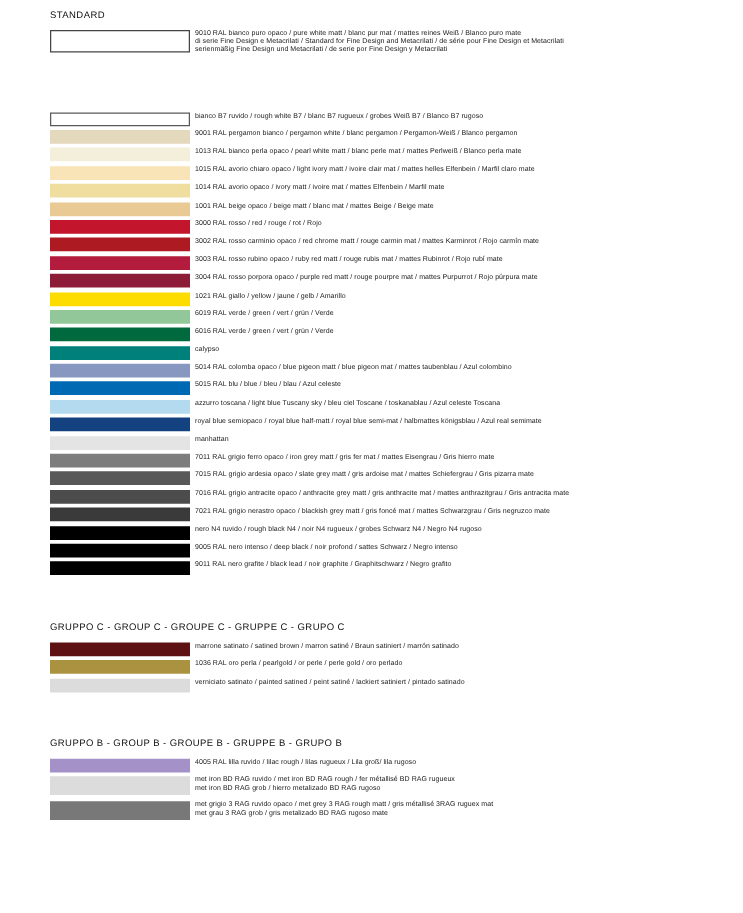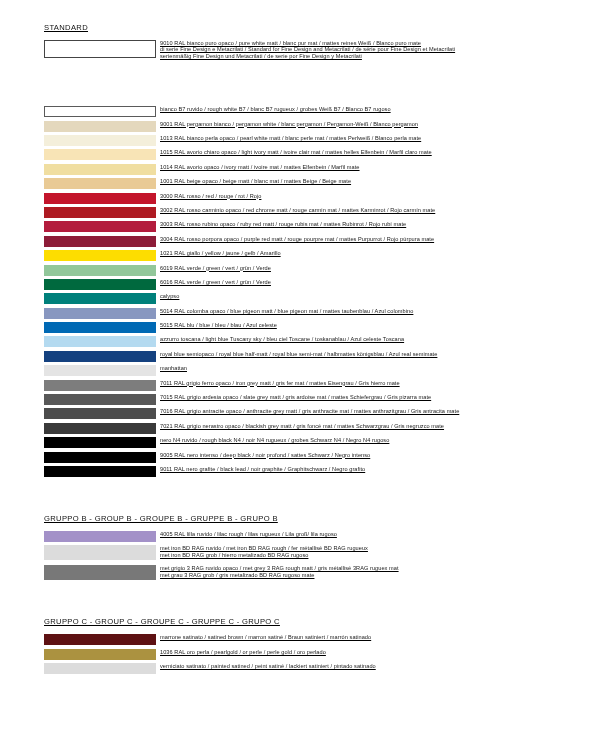--- a/index.html
+++ b/index.html
@@ -28,23 +28,22 @@
   .section-title {
     font-size: 7.6px;
     letter-spacing: 0.35px;
     color: #111111;
     margin: 0;
     padding: 0 0 0 28px;
     line-height: 10px;
     white-space: nowrap;
   }
   .section {
-    margin: 16px;
-    padding: 0;
-    text-decoration: underline;
+    margin: 0;
+    padding: 12px;
   }
   #section-standard { padding-top: 7px; }
   #section-a { padding-top: 24px; }
   #section-b { padding-top: 21px; }
   #section-c { padding-top: 21px; }
 
   .rows { margin-top: 7px; }
 
   
   .row {
@@ -268,20 +267,44 @@
         </div>
         <div class="row">
           <div class="swatch" style="background: rgb(0, 0, 0);"></div>
           <div class="desc">
             <span class="ln">9011 RAL nero grafite / black lead / noir graphite / Graphitschwarz / Negro grafito</span>
           </div>
         </div>
       </div>
   </div>
 
+  <div class="section" id="section-c">
+    <div class="section-title">GRUPPO C - GROUP C - GROUPE C - GRUPPE C - GRUPO C</div>
+    <div class="rows" id="rows-c">
+        <div class="row">
+          <div class="swatch" style="background: rgb(94, 17, 19);"></div>
+          <div class="desc">
+            <span class="ln">marrone satinato / satined brown / marron satiné / Braun satiniert / marrón satinado</span>
+          </div>
+        </div>
+        <div class="row">
+          <div class="swatch" style="background: rgb(171, 146, 64);"></div>
+          <div class="desc">
+            <span class="ln">1036 RAL oro perla / pearlgold / or perle / perle gold / oro perlado</span>
+          </div>
+        </div>
+        <div class="row">
+          <div class="swatch" style="background: rgb(220, 220, 220);"></div>
+          <div class="desc">
+            <span class="ln">verniciato satinato / painted satined / peint satiné / lackiert satiniert / pintado satinado</span>
+          </div>
+        </div>
+      </div>
+  </div>
+
   <div class="section" id="section-b">
     <div class="section-title">GRUPPO B - GROUP B - GROUPE B - GRUPPE B - GRUPO B</div>
     <div class="rows" id="rows-b">
         <div class="row">
           <div class="swatch" style="background: rgb(163, 145, 200);"></div>
           <div class="desc">
             <span class="ln">4005 RAL lilla ruvido / lilac rough / lilas rugueux / Lila groß/ lila rugoso</span>
           </div>
         </div>
         <div class="row tall">
@@ -294,37 +317,13 @@
         <div class="row tall">
           <div class="swatch" style="background: rgb(120, 120, 120);"></div>
           <div class="desc">
             <span class="ln">met grigio 3 RAG ruvido opaco / met grey 3 RAG rough matt / gris métallisé 3RAG ruguex mat</span>
             <span class="ln">met grau 3 RAG grob / gris metalizado BD RAG rugoso mate</span>
           </div>
         </div>
       </div>
   </div>
 
-  <div class="section" id="section-c">
-    <div class="section-title">GRUPPO C - GROUP C - GROUPE C - GRUPPE C - GRUPO C</div>
-    <div class="rows" id="rows-c">
-        <div class="row">
-          <div class="swatch" style="background: rgb(94, 17, 19);"></div>
-          <div class="desc">
-            <span class="ln">marrone satinato / satined brown / marron satiné / Braun satiniert / marrón satinado</span>
-          </div>
-        </div>
-        <div class="row">
-          <div class="swatch" style="background: rgb(171, 146, 64);"></div>
-          <div class="desc">
-            <span class="ln">1036 RAL oro perla / pearlgold / or perle / perle gold / oro perlado</span>
-          </div>
-        </div>
-        <div class="row">
-          <div class="swatch" style="background: rgb(220, 220, 220);"></div>
-          <div class="desc">
-            <span class="ln">verniciato satinato / painted satined / peint satiné / lackiert satiniert / pintado satinado</span>
-          </div>
-        </div>
-      </div>
-  </div>
-
 </div>
 
 </body></html>

